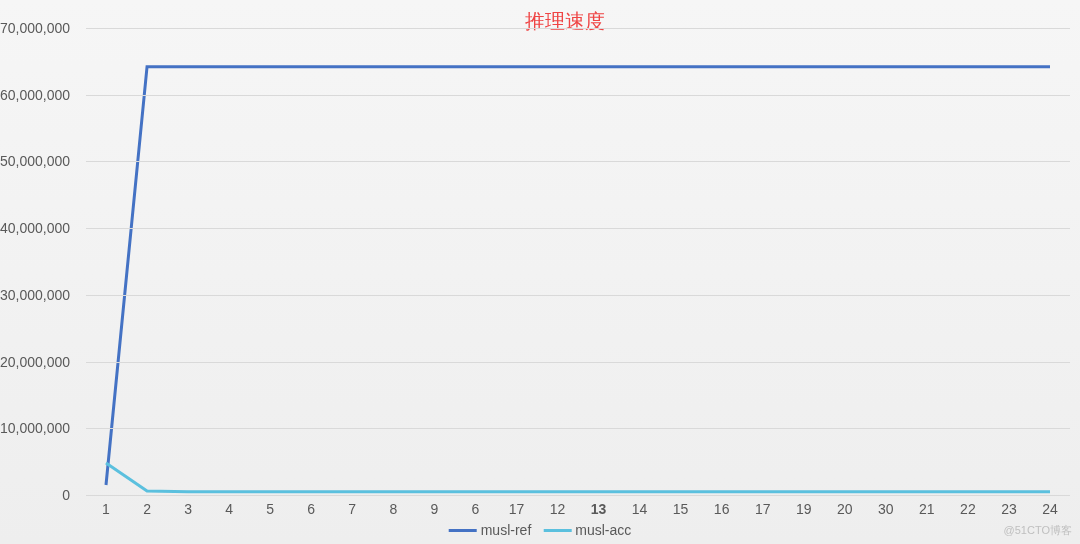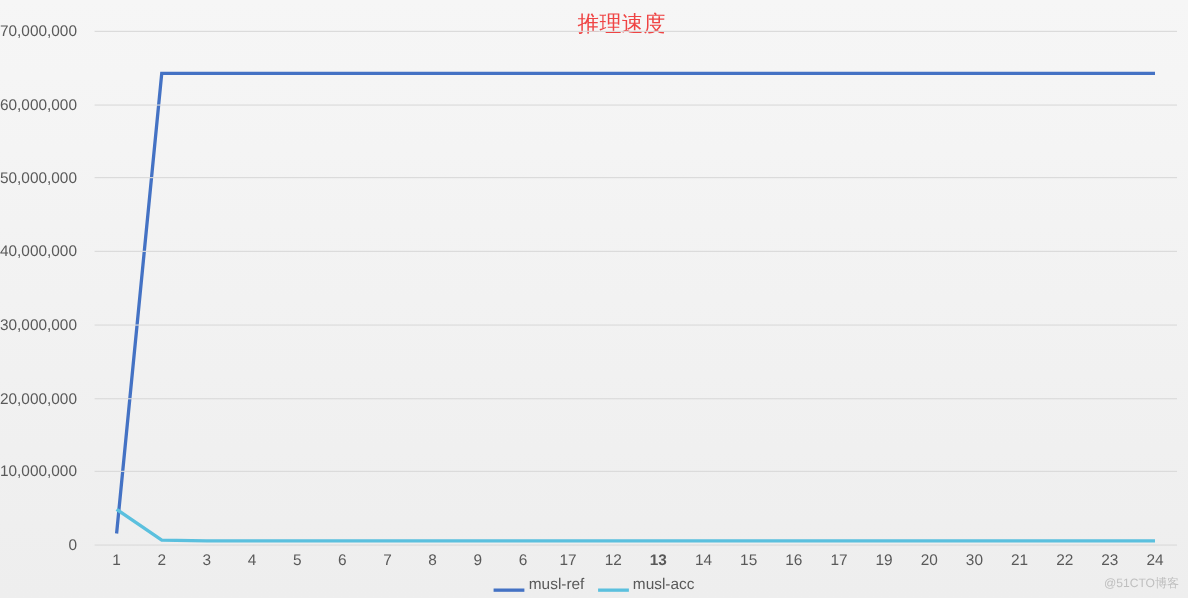--- a/index.html
+++ b/index.html
@@ -67,21 +67,21 @@
       bottom: 6px;
       left: 50%;
       transform: translateX(-50%);
       display: flex;
       gap: 12px;
       font-size: 14px;
       color: #595959;
     }
     .legend-item {
       display: flex;
-      align-items: flex-end;
+      align-items: center;
       gap: 4px;
     }
     .legend-swatch {
       width: 28px;
       height: 3px;
     }
     .watermark {
       position: absolute;
       right: 8px;
       bottom: 6px;

